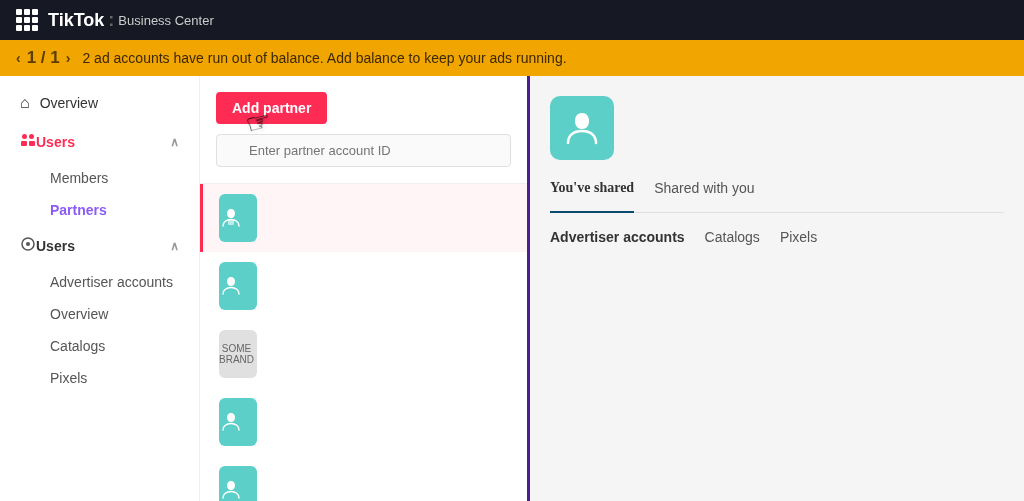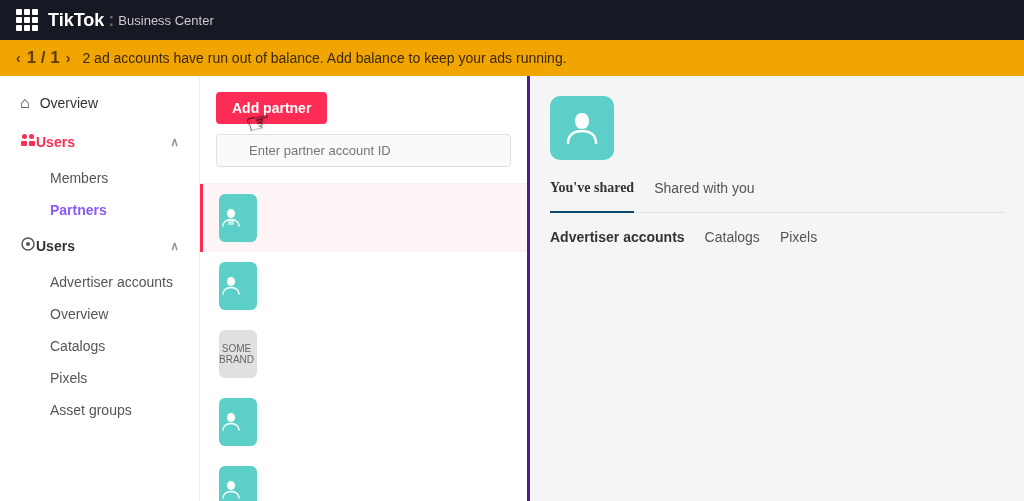--- a/index.html
+++ b/index.html
@@ -347,23 +347,20 @@
     </div>
     <div class="sidebar-sub">
       <span>Overview</span>
     </div>
     <div class="sidebar-sub">
       <span>Catalogs</span>
     </div>
     <div class="sidebar-sub">
       <span>Pixels</span>
     </div>
-    <div class="sidebar-sub">
-      <span>Asset groups</span>
-    </div>
   </div>
 
   <div class="content-area">
 
     <div class="partners-panel">
       <div class="partners-header">
         <div class="cursor-overlay">
           <button class="add-partner-btn">Add partner</button>
           <span class="hand-cursor">☞</span>
         </div>

